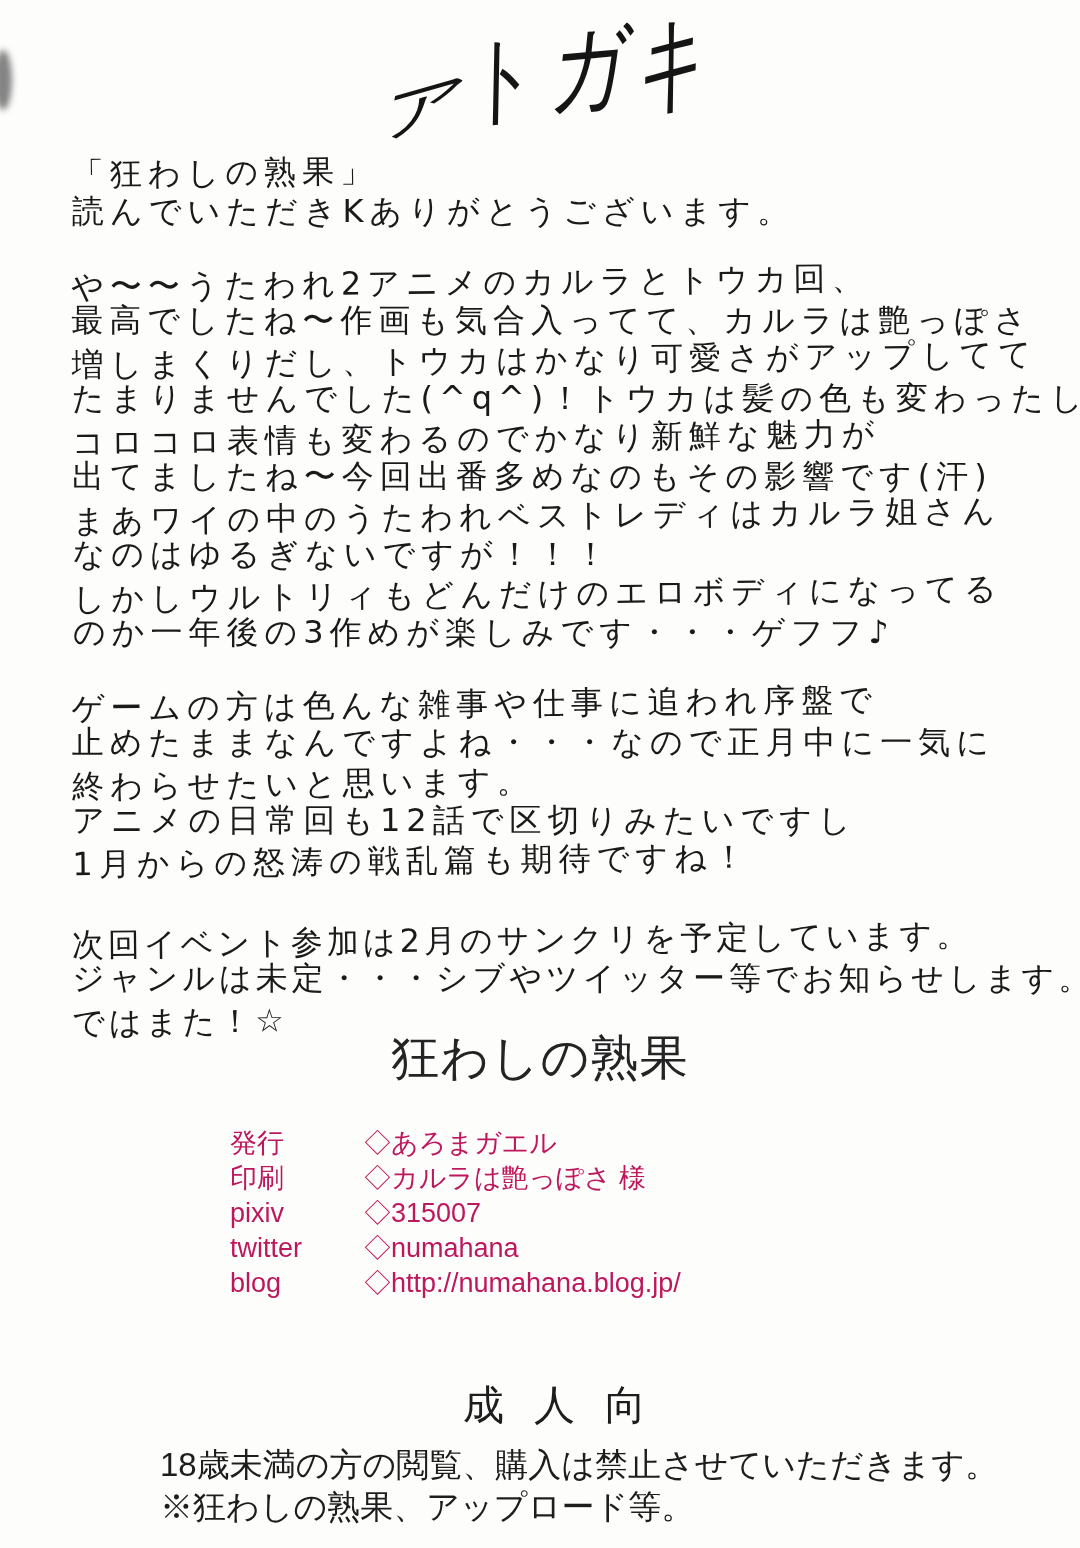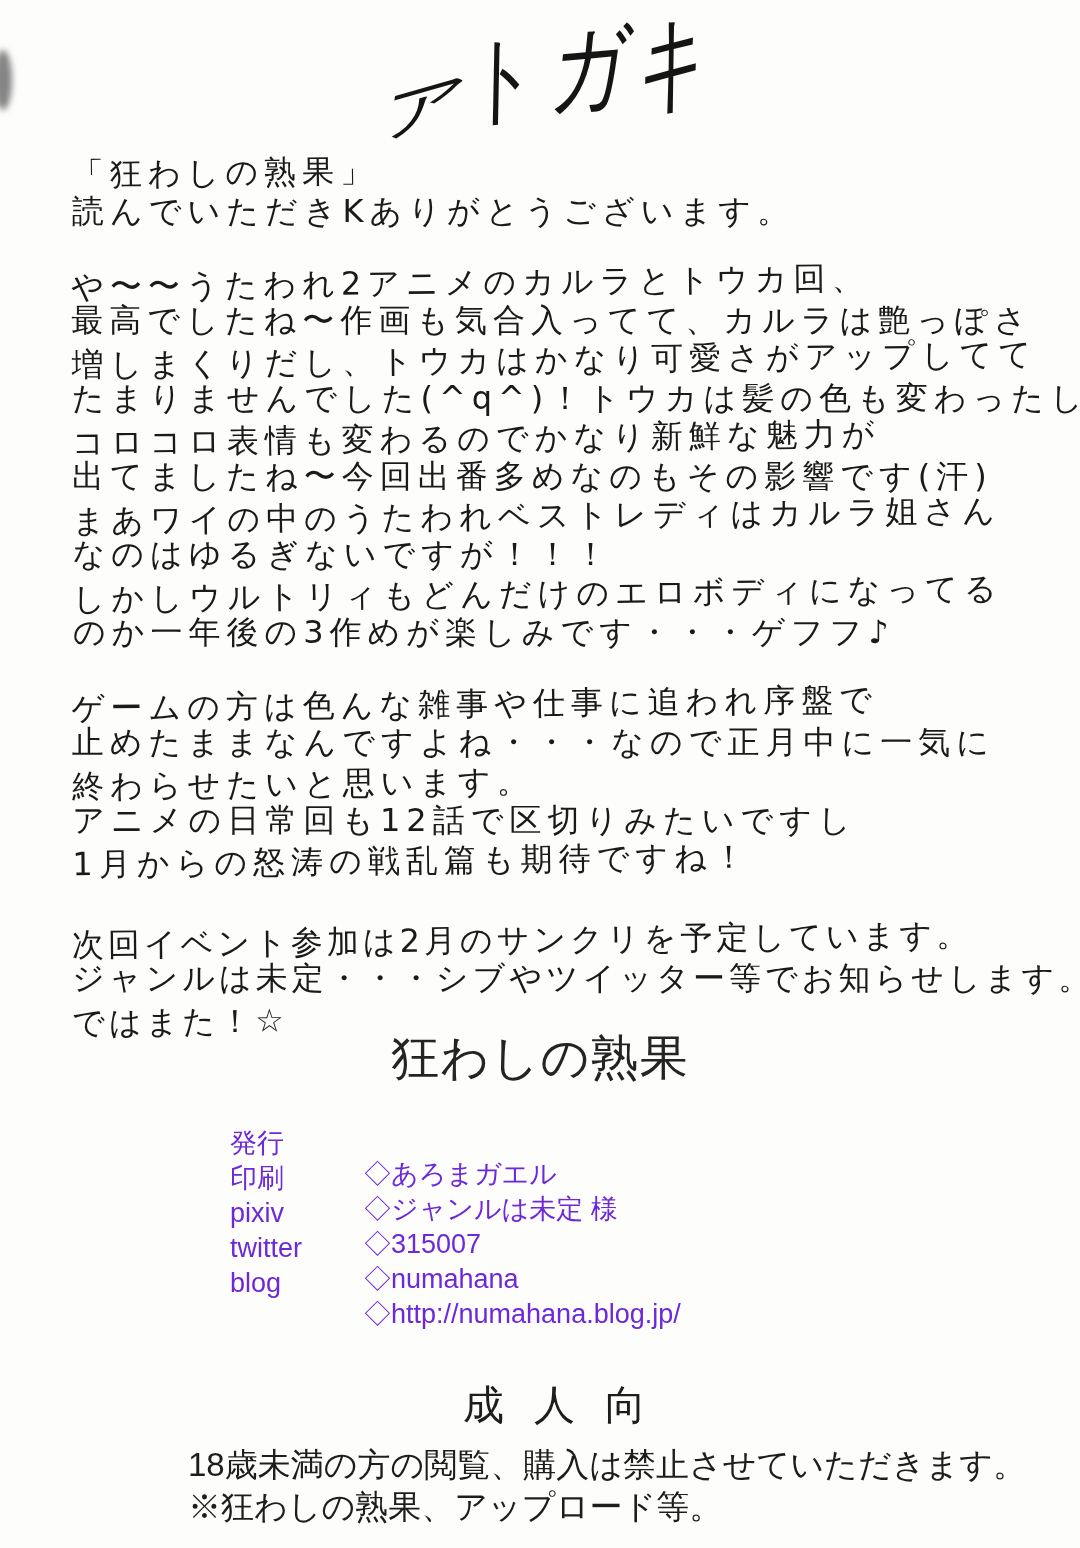--- a/index.html
+++ b/index.html
@@ -45,34 +45,34 @@
   #para3{top:684px;}
   #para4{top:920px;letter-spacing:4px;}
   
   .book-title{
     position:absolute;left:0;top:1026px;width:1080px;
     text-align:center;
     font-size:48px;font-weight:400;letter-spacing:1px;color:#242424;
   }
   
   .colophon{position:absolute;left:230px;top:1126px;}
-  .crow{display:flex;height:35px;line-height:35px;font-size:27px;color:#6d28d9;}
+  .crow{display:flex;height:35px;line-height:35px;font-size:27px;color:#be185d;}
   .clabel{width:134px;}
-  .cvalue{white-space:nowrap;margin-top:31px;}
+  .cvalue{white-space:nowrap;}
   
   .rating-heading{
     position:absolute;left:463px;top:1378px;
     font-size:41px;font-weight:500;letter-spacing:30px;color:#1d1d1d;
     white-space:nowrap;
   }
   .notice{
     position:absolute;left:160px;top:1444px;
     font-size:33px;color:#1d1d1d;
   }
-  .notice .nline{height:42px;line-height:42px;white-space:nowrap;margin-left:28px;}
+  .notice .nline{height:42px;line-height:42px;white-space:nowrap;}
 </style>
 </head>
 <body>
 
 <div class="page">
 
   <div class="smudge"></div>
 
   <div class="hw-heading">
     <span class="hc0">ア</span>
@@ -115,21 +115,21 @@
 
   <div class="book-title">狂わしの熟果</div>
 
   <div class="colophon">
     <div class="crow">
       <span class="clabel">発行</span>
       <span class="cvalue">◇あろまガエル</span>
     </div>
     <div class="crow">
       <span class="clabel">印刷</span>
-      <span class="cvalue">◇ジャンルは未定 様</span>
+      <span class="cvalue">◇カルラは艶っぽさ 様</span>
     </div>
     <div class="crow">
       <span class="clabel">pixiv</span>
       <span class="cvalue">◇315007</span>
     </div>
     <div class="crow">
       <span class="clabel">twitter</span>
       <span class="cvalue">◇numahana</span>
     </div>
     <div class="crow">

